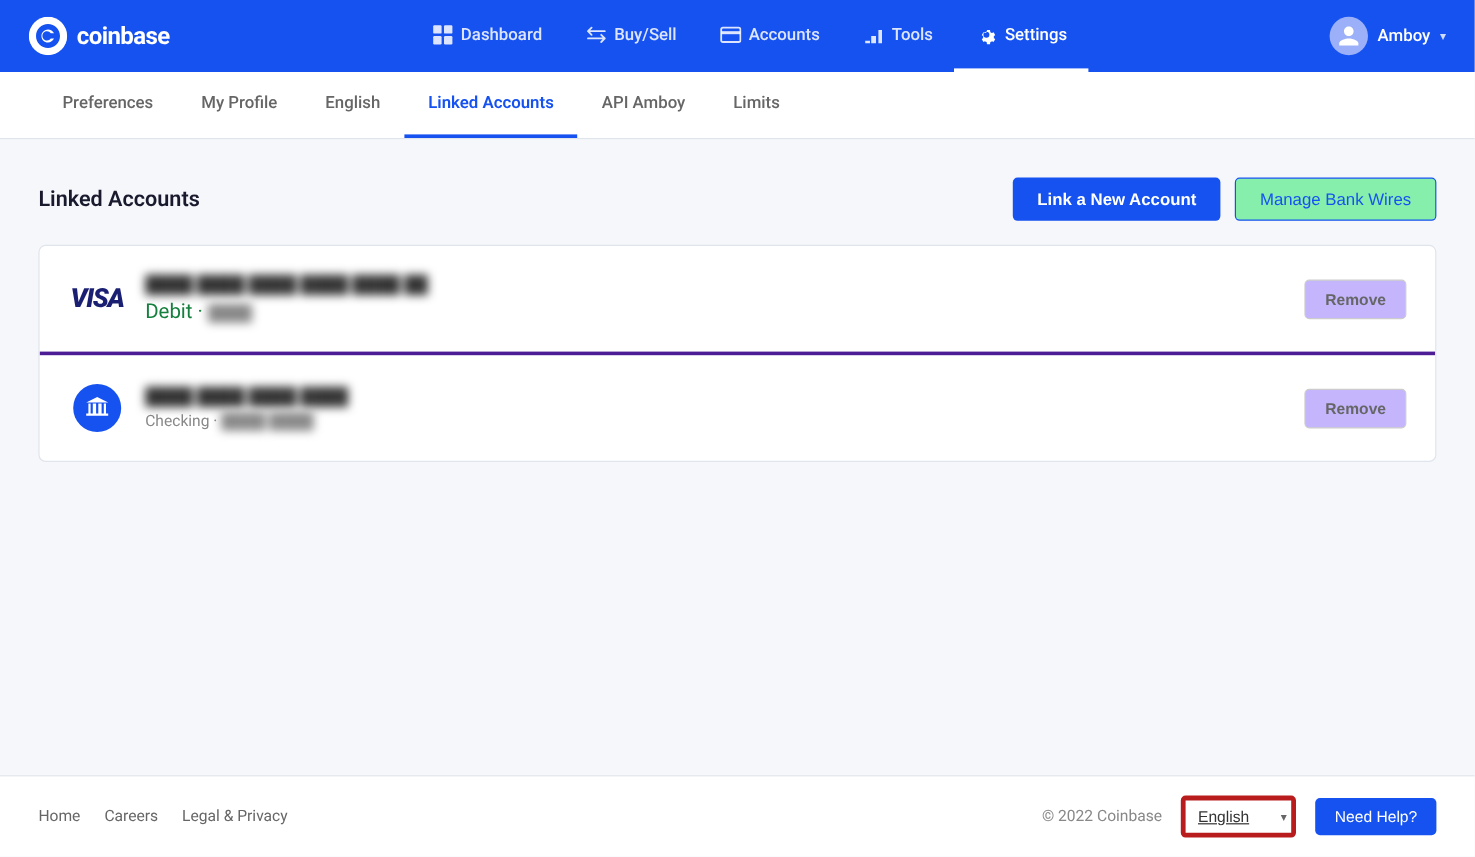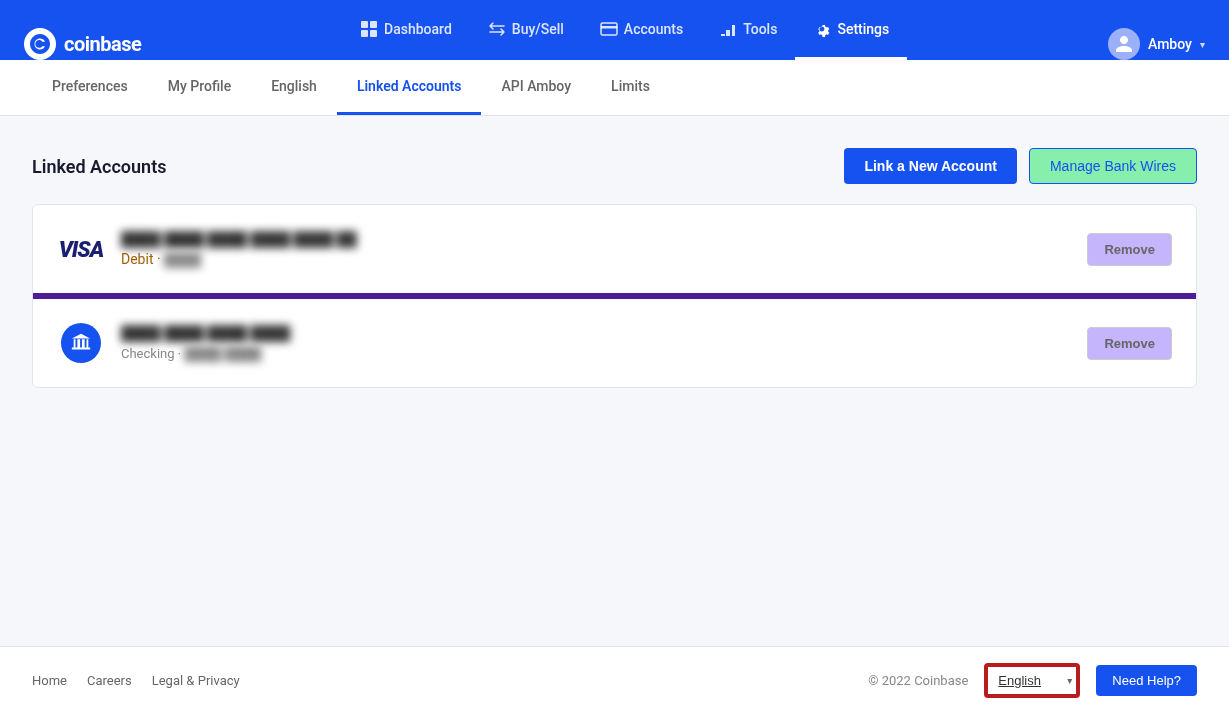--- a/index.html
+++ b/index.html
@@ -1,19 +1,19 @@
 <!DOCTYPE html>
 <html><head>
   <meta charset="utf-8">
   <style>
     * { box-sizing: border-box; margin: 0; padding: 0; }
     body { font-family: -apple-system, BlinkMacSystemFont, 'Segoe UI', Roboto, sans-serif; font-size: 14px; color: #333; background: #f5f7fa; min-height: 714px; display: flex; flex-direction: column; }
 
     
-    .header { background: #1652f0; height: 60px; display: flex; align-items: flex-end; justify-content: space-between; padding: 0 24px; }
+    .header { background: #1652f0; height: 60px; display: flex; align-items: center; justify-content: space-between; padding: 0 24px; }
     .header-logo { display: flex; align-items: center; gap: 8px; }
     .logo-icon { width: 32px; height: 32px; }
     .logo-text { color: white; font-size: 20px; font-weight: 700; letter-spacing: -0.5px; }
     .header-nav { display: flex; align-items: center; gap: 0; height: 100%; }
     .nav-item { display: flex; align-items: center; gap: 6px; color: rgba(255,255,255,0.85); font-size: 14px; font-weight: 500; padding: 0 18px; height: 100%; cursor: pointer; text-decoration: none; border-bottom: 3px solid transparent; }
     .nav-item.active { color: white; border-bottom: 3px solid white; }
     .nav-icon { width: 18px; height: 18px; display: inline-flex; align-items: center; justify-content: center; }
     .header-user { display: flex; align-items: center; gap: 8px; color: white; cursor: pointer; }
     .user-avatar { width: 32px; height: 32px; border-radius: 50%; background: #9bb0f8; display: flex; align-items: center; justify-content: center; }
     .user-avatar svg { width: 20px; height: 20px; fill: white; }
@@ -30,21 +30,21 @@
 
     
     .section-header { display: flex; align-items: center; justify-content: space-between; margin-bottom: 20px; }
     .section-title { font-size: 18px; font-weight: 600; color: #1a1a2e; }
     .section-actions { display: flex; gap: 12px; }
     .btn-primary { background: #1652f0; color: white; border: none; padding: 10px 20px; border-radius: 4px; font-size: 14px; font-weight: 700; cursor: pointer; }
     .btn-secondary { background: #86efac; color: #1652f0; border: 1px solid #1652f0; padding: 4px 20px; border-radius: 4px; font-size: 14px; font-weight: 500; cursor: pointer; }
 
     
     .accounts-container { background: white; border: 1px solid #e0e5ec; border-radius: 6px; overflow: hidden; }
-    .account-row { display: flex; align-items: center; padding: 20px 24px; border-bottom: 6px solid #4c1d95; }
+    .account-row { display: flex; align-items: center; padding: 20px 24px; border-bottom: 3px solid #4c1d95; }
     .account-row:last-child { border-bottom: none; }
     .account-icon { width: 48px; height: 48px; display: flex; align-items: center; justify-content: center; margin-right: 16px; flex-shrink: 0; }
     .account-info { flex: 1; }
     .btn-remove { background: #c4b5fd; color: #666; border: 1px solid #ccc; padding: 8px 16px; border-radius: 4px; font-size: 13px; font-weight: 700; cursor: pointer; }
 
     
     .visa-logo { font-size: 22px; font-weight: 900; color: #1a1f71; font-style: italic; letter-spacing: -1px; }
     
     .bank-icon-wrap { width: 40px; height: 40px; border-radius: 50%; background: #1652f0; display: flex; align-items: center; justify-content: center; }
     .bank-icon-wrap svg { fill: white; width: 22px; height: 22px; }
@@ -153,21 +153,21 @@
 
   <div class="accounts-container">
 
     <div class="account-row">
       <div class="account-icon">
         <span class="visa-logo">VISA</span>
       </div>
       <div class="account-info">
         <span class="blurred" style="font-size:14px; font-weight:500; color:#333;">████ ████ ████ ████ ████ ██</span>
         <div style="margin-top:4px;">
-          <span style="font-size:14px;color:#a16207;">Debit · </span><span class="blurred" style="font-size:13px;color:#888;">████</span>
+          <span style="font-size:17px;color:#15803d;">Debit · </span><span class="blurred" style="font-size:13px;color:#888;">████</span>
         </div>
       </div>
       <button class="btn-remove">Remove</button>
     </div>
 
     <div class="account-row">
       <div class="account-icon">
         <div class="bank-icon-wrap">
           <svg viewBox="0 0 24 24" fill="white">
             <path d="M12 2L2 7h20L12 2zM4 8v9H2v2h20v-2h-2V8H4zm2 0h2v9H6V8zm5 0h2v9h-2V8zm5 0h2v9h-2V8z"></path>

